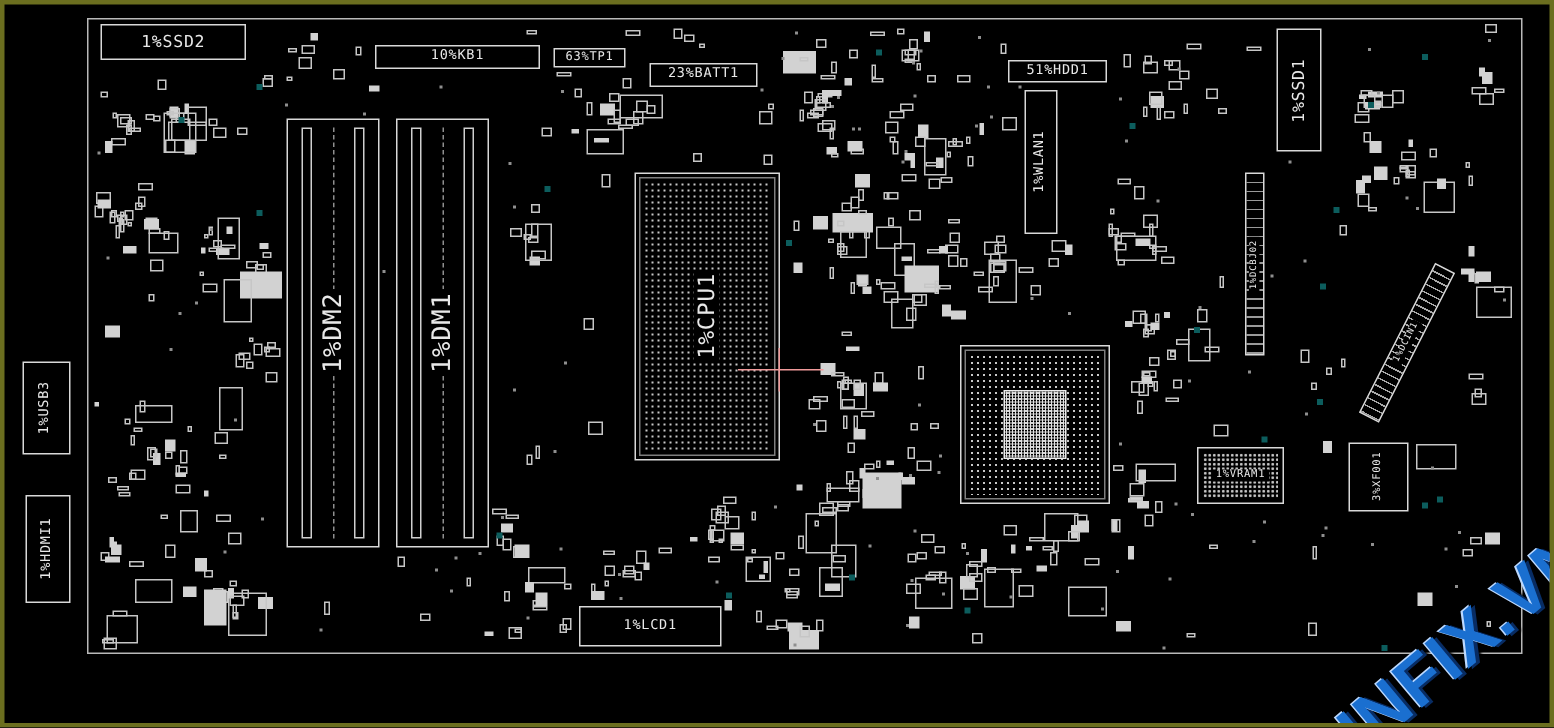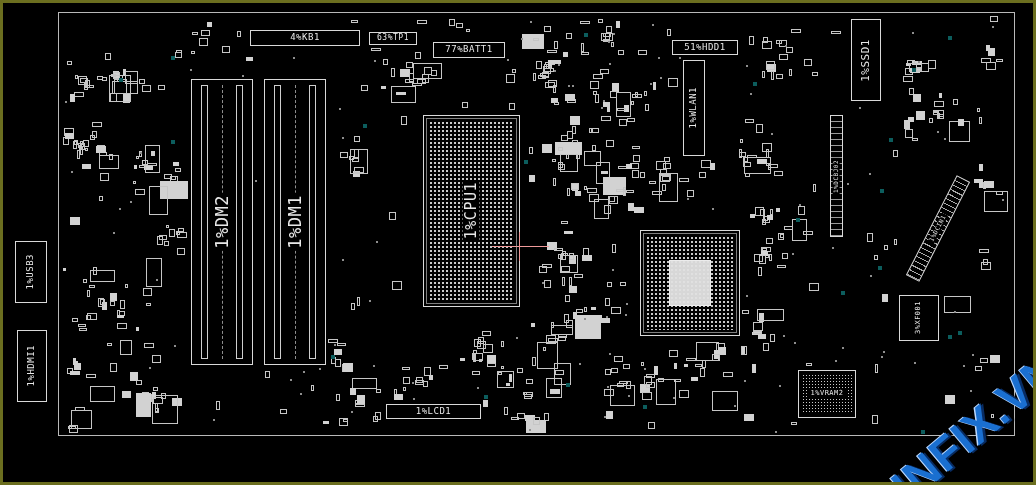--- a/index.html
+++ b/index.html
@@ -50,28 +50,31 @@
     color:var(--watermark,#1a6fd0);
     text-shadow:-1px -1px 0 var(--watermark_hl,#bcd9ff),2px 2px 0 var(--watermark_sh,#082c63),3px 3px 2px #000;
   }
 </style>
 </head>
 <body>
 
 <div class="stage">
   <div class="outline"></div>
   <div class="board">
+      <div class="comp box" style="left: 64px; top: 13px; width: 97px; height: 24px;">
+        <span class="lbl" style="font-size: 11px;">1%SSD2</span>
+      </div>
       <div class="comp box" style="left: 247px; top: 27px; width: 110px; height: 16px;">
-        <span class="lbl" style="font-size: 9px;">4%KB1</span>
+        <span class="lbl" style="font-size: 9px;">10%KB1</span>
       </div>
       <div class="comp box" style="left: 366px; top: 29px; width: 48px; height: 13px;">
         <span class="lbl" style="font-size: 8px;">63%TP1</span>
       </div>
       <div class="comp box" style="left: 430px; top: 39px; width: 72px; height: 16px;">
-        <span class="lbl" style="font-size: 9px;">77%BATT1</span>
+        <span class="lbl" style="font-size: 9px;">23%BATT1</span>
       </div>
       <div class="comp box" style="left: 669px; top: 37px; width: 66px; height: 15px;">
         <span class="lbl" style="font-size: 9px;">51%HDD1</span>
       </div>
       <div class="comp vbox" style="left: 680px; top: 57px; width: 22px; height: 96px;">
         <span class="lbl v" style="font-size: 9px;">1%WLAN1</span>
       </div>
       <div class="comp vbox" style="left: 848px; top: 16px; width: 30px; height: 82px;">
         <span class="lbl v" style="font-size: 11px;">1%SSD1</span>
       </div>
@@ -94,34 +97,34 @@
         <span class="lbl v" style="font-size: 17px;">1%DM1</span>
       </div>
       <div class="comp bga" style="left: 420px; top: 112px; width: 97px; height: 192px;">
         <i class="dots"></i>
         <span class="lbl v" style="font-size: 15px;">1%CPU1</span>
       </div>
       <div class="comp bga-core" style="left: 637px; top: 227px; width: 100px; height: 106px;">
         <i class="dots"></i>
         <i class="core"></i>
       </div>
-      <div class="comp chip" style="left: 795px; top: 367px; width: 58px; height: 48px;">
+      <div class="comp chip" style="left: 795px; top: 295px; width: 58px; height: 38px;">
         <i class="dots"></i>
-        <span class="lbl" style="font-size: 7px;">1%VRAM2</span>
+        <span class="lbl" style="font-size: 7px;">1%VRAM1</span>
       </div>
       <div class="comp vbox" style="left: 896px; top: 292px; width: 40px; height: 46px;">
         <span class="lbl v" style="font-size: 7px;">3%XF001</span>
       </div>
       <div class="comp vbar" style="left: 827px; top: 112px; width: 13px; height: 122px;">
         <span class="lbl v" style="font-size: 6px;">1%DCBJ02</span>
       </div>
       <div class="comp diag" style="left: 879px; top: 218px; width: 112px; height: 15px; transform: rotate(-63deg);">
         <span class="lbl" style="font-size: 6px;">1%DCIN1</span>
       </div>
-      <div class="comp box" style="left: 383px; top: 401px; width: 95px; height: 15px;">
+      <div class="comp box" style="left: 383px; top: 401px; width: 95px; height: 27px;">
         <span class="lbl" style="font-size: 9px;">1%LCD1</span>
       </div>
       <i class="p o" style="left: 71px; top: 89px; width: 10px; height: 5px;"></i>
       <i class="p o" style="left: 136px; top: 76px; width: 6px; height: 5px;"></i>
       <i class="p o" style="left: 75px; top: 73px; width: 9px; height: 9px;"></i>
       <i class="p o" style="left: 83px; top: 82px; width: 8px; height: 3px;"></i>
       <i class="p o" style="left: 94px; top: 73px; width: 6px; height: 4px;"></i>
       <i class="p o" style="left: 139px; top: 82px; width: 9px; height: 7px;"></i>
       <i class="p o" style="left: 64px; top: 58px; width: 5px; height: 4px;"></i>
       <i class="p o" style="left: 109px; top: 78px; width: 26px; height: 13px;"></i>

